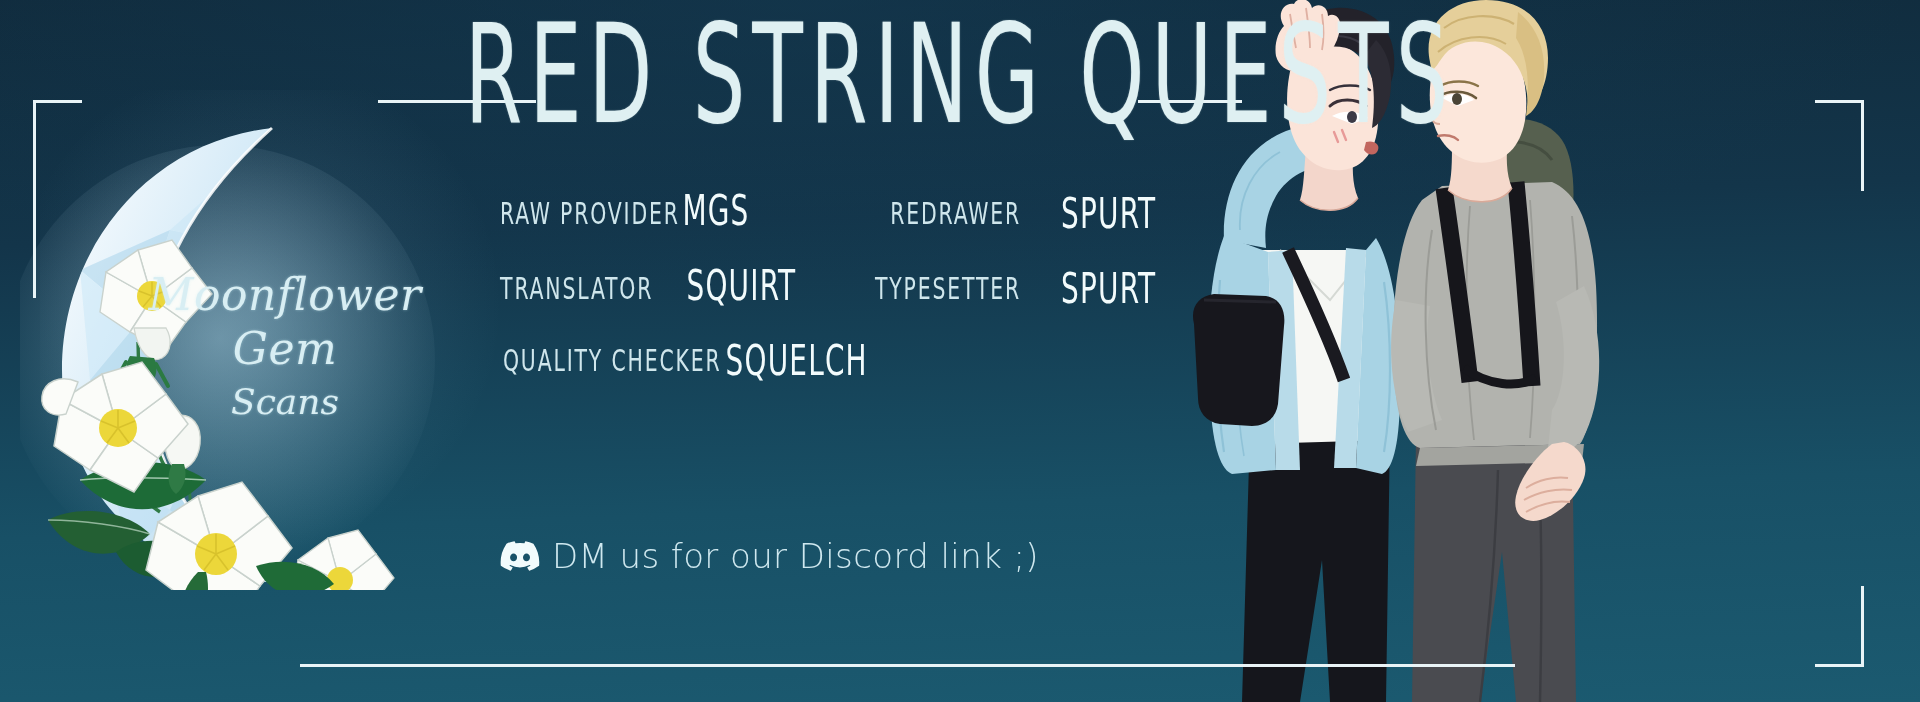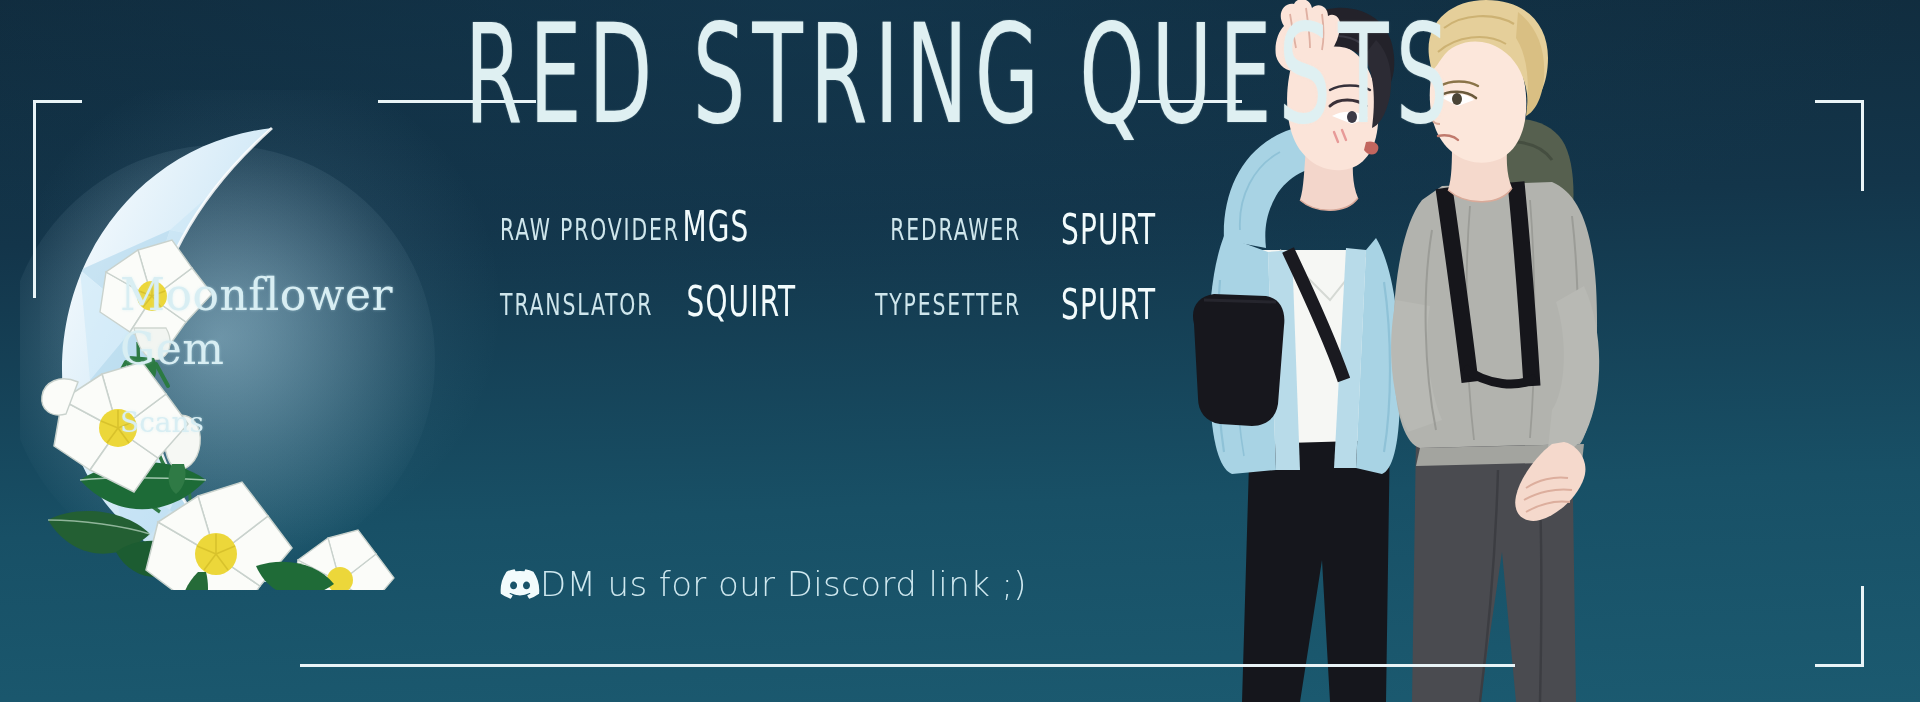--- a/index.html
+++ b/index.html
@@ -46,21 +46,21 @@
     font-weight:300;
     letter-spacing:9px;
     transform:scaleX(.78) scaleY(1.16);
     transform-origin:50% 0%;
     white-space:nowrap;
     text-shadow:0 0 2px rgba(223,240,242,.35);
   }
 
   
   #credits{
-    position:absolute;left:486px;top:205px;width:680px;
+    position:absolute;left:486px;top:189px;width:680px;
   }
   .crow{display:flex;align-items:baseline;height:75px;}
   .ccol{display:flex;align-items:baseline;}
   .ccol.left{width:340px;}
   .ccol.right{width:340px;align-items:center;}
   .clabel{
     color:#cfe6ec;
     font-family:"DejaVu Sans Condensed","Liberation Sans Narrow","Liberation Sans",sans-serif;
     font-size:27px;
     font-weight:300;
@@ -82,47 +82,49 @@
     letter-spacing:1.4px;
     text-transform:uppercase;
     transform:scaleX(.84) scaleY(1.14);
     transform-origin:left baseline;
     white-space:nowrap;
     margin-left:14px;
   }
 
   
   #discord{
-    position:absolute;left:500px;top:564px;
-    display:flex;align-items:center;gap:0;text-align:right;
+    position:absolute;left:500px;top:536px;
+    display:flex;align-items:center;gap:12px;text-align:right;
   }
   #discord .dtext{
     color:#cfe8ef;
     font-family:"DejaVu Sans","Liberation Sans",sans-serif;
     font-size:34px;
     font-weight:300;
     letter-spacing:.4px;
     white-space:nowrap;
   }
   #discord svg{display:block;}
 
   
   #emblem{position:absolute;left:20px;top:120px;width:480px;height:470px;}
   #emblem svg{display:block;}
 
   #logo-text{
     position:absolute;left:120px;top:268px;width:330px;
+    text-align:center;
     color:#d8eef3;
     font-family:"DejaVu Serif","Liberation Serif",serif;
+    font-style:italic;
     font-weight:400;
     pointer-events:none;
     text-shadow:0 0 3px rgba(200,235,245,.45);
   }
   #logo-text .l1{font-size:44px;line-height:54px;display:block;letter-spacing:.5px;}
-  #logo-text .l2{font-size:28px;line-height:52px;display:block;margin-top:21px;}
+  #logo-text .l2{font-size:36px;line-height:52px;display:block;}
 
   
   #art{position:absolute;left:1180px;top:0;width:740px;height:702px;overflow:hidden;}
   #art svg{display:block;}
 </style>
 </head>
 <body>
 
 <div id="stage">
 
@@ -401,20 +403,24 @@
         <span class="clabel">TRANSLATOR</span>
         <span class="cvalue">SQUIRT</span>
       </div>
       <div class="ccol right">
         <span class="clabel">TYPESETTER</span>
         <span class="cvalue">SPURT</span>
       </div>
     </div>
 
     <div class="crow">
+      <div class="ccol right">
+        <span class="clabel">QUALITY CHECKER</span>
+        <span class="cvalue">SQUELCH</span>
+      </div>
     </div>
 
   </div>
 
   <div id="discord">
     <span>
       <svg width="40" height="30" viewBox="0 0 71 55" xmlns="http://www.w3.org/2000/svg">
         <path fill="#f2fbfc" d="M60.1 4.9A58.5 58.5 0 0 0 45.6.4a.2.2 0 0 0-.2.1c-.6 1.1-1.3 2.6-1.8 3.8a54 54 0 0 0-16.2 0c-.5-1.2-1.2-2.7-1.9-3.8a.2.2 0 0 0-.2-.1c-5 .9-9.9 2.4-14.5 4.5a.2.2 0 0 0-.1.1C1.6 18.7-1 32.1.3 45.3a.2.2 0 0 0 .1.2 58.9 58.9 0 0 0 17.8 9 .2.2 0 0 0 .2-.1c1.4-1.9 2.6-3.9 3.6-6a.2.2 0 0 0-.1-.3c-2-.7-3.8-1.6-5.6-2.6a.2.2 0 0 1 0-.4l1.1-.9a.2.2 0 0 1 .2 0 42 42 0 0 0 35.6 0 .2.2 0 0 1 .2 0l1.1.9a.2.2 0 0 1 0 .4c-1.8 1-3.7 1.9-5.6 2.6a.2.2 0 0 0-.1.3c1 2.1 2.2 4.1 3.6 6a.2.2 0 0 0 .2.1 58.6 58.6 0 0 0 17.8-9 .2.2 0 0 0 .1-.2c1.5-15.2-2.5-28.5-10.4-40.3a.2.2 0 0 0 0-.1zM23.7 37.3c-3.5 0-6.4-3.2-6.4-7.2s2.8-7.2 6.4-7.2c3.6 0 6.5 3.3 6.4 7.2 0 4-2.8 7.2-6.4 7.2zm23.7 0c-3.5 0-6.4-3.2-6.4-7.2s2.8-7.2 6.4-7.2c3.6 0 6.5 3.3 6.4 7.2 0 4-2.8 7.2-6.4 7.2z"></path>
       </svg>
     </span>

